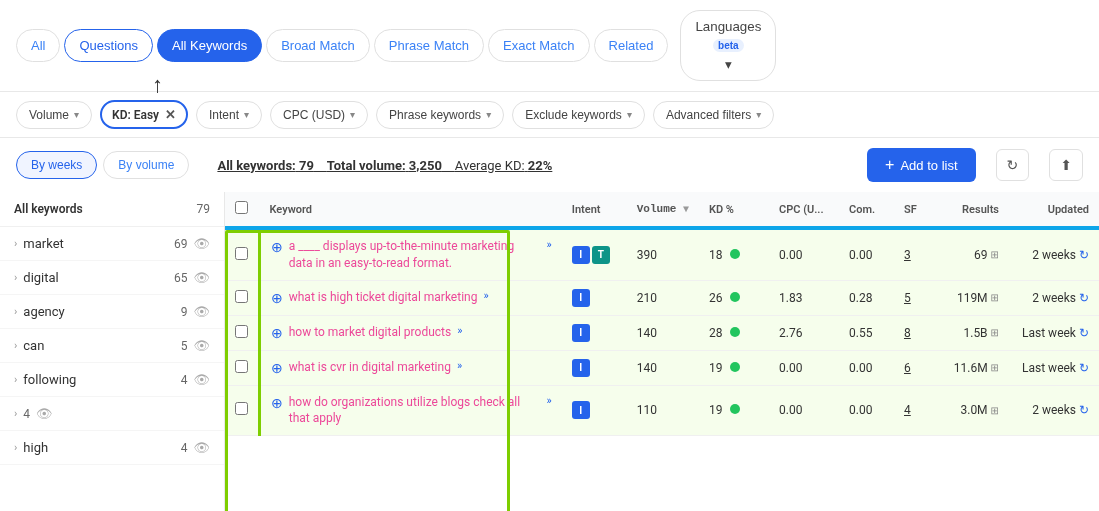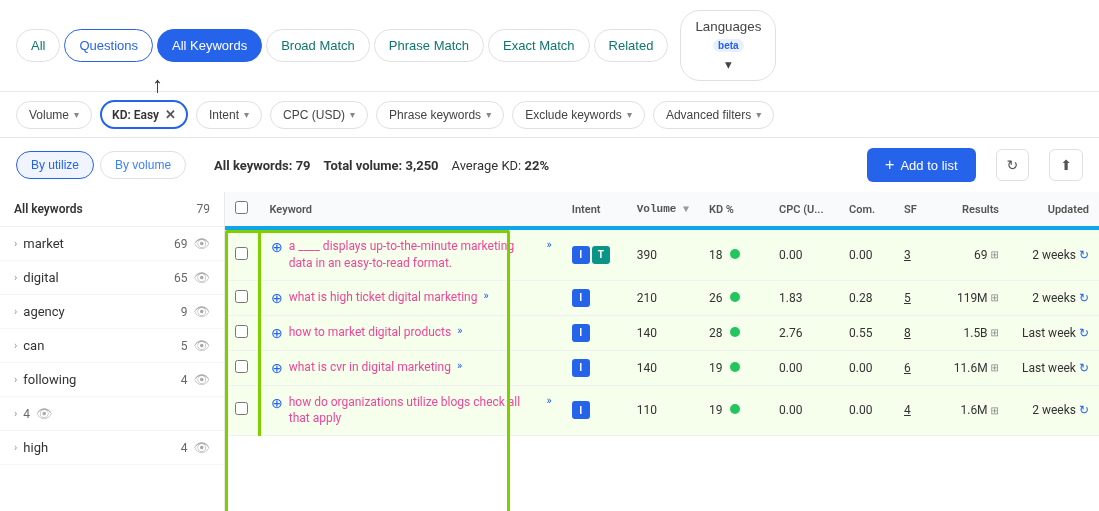--- a/index.html
+++ b/index.html
@@ -1,38 +1,38 @@
 <!DOCTYPE html>
 <html><head>
   <meta charset="utf-8">
   <style>
     * { box-sizing: border-box; margin: 0; padding: 0; }
     body { font-family: -apple-system, BlinkMacSystemFont, 'Segoe UI', Roboto, sans-serif; font-size: 13px; background: #fff; color: #1a1a2e; width: 1099px; height: 511px; overflow: hidden; }
 
     
     .top-nav { display: flex; align-items: center; padding: 10px 16px; border-bottom: 1px solid #e8e8e8; gap: 4px; }
-    .nav-tab { padding: 8px 14px; border-radius: 20px; border: 1px solid #e0e0e0; cursor: pointer; font-size: 13px; color: #0f766e; background: #fff; white-space: nowrap; }
+    .nav-tab { padding: 8px 14px; border-radius: 20px; border: 1px solid #e0e0e0; cursor: pointer; font-size: 13px; color: #3b82f6; background: #fff; white-space: nowrap; }
     .nav-tab.active { background: #2563eb; color: #fff; border-color: #2563eb; font-weight: 500; }
     .nav-tab.outline-active { background: #fff; color: #2563eb; border-color: #2563eb; font-weight: 500; }
     .lang-btn { margin-left: 8px; display: flex; align-items: center; gap: 5px; padding: 8px 14px; border-radius: 20px; border: 1px solid #e0e0e0; cursor: pointer; background: #fff; color: #444; }
     .beta-badge { background: #e8f0fe; color: #2563eb; font-size: 10px; padding: 1px 5px; border-radius: 10px; font-weight: 600; }
 
     
     .filter-bar { display: flex; align-items: center; padding: 8px 16px; gap: 8px; border-bottom: 1px solid #e8e8e8; }
     .filter-btn { display: flex; align-items: center; gap: 5px; padding: 6px 12px; border-radius: 20px; border: 1px solid #e0e0e0; cursor: pointer; background: #fff; color: #444; font-size: 12px; }
     .filter-btn .arrow { font-size: 10px; color: #888; }
     .kd-filter { background: #fff; border: 2px solid #2563eb; color: #333; font-weight: 600; display: flex; align-items: center; gap: 6px; padding: 5px 10px; border-radius: 20px; cursor: pointer; font-size: 12px; }
     .kd-filter .close-x { cursor: pointer; font-size: 13px; color: #555; font-weight: bold; }
 
     
     .stats-bar { display: flex; align-items: center; padding: 10px 16px; gap: 20px; }
     .stats-bar-left { display: flex; gap: 6px; }
     .view-btn { padding: 6px 14px; border-radius: 20px; border: 1px solid #e0e0e0; cursor: pointer; background: #fff; font-size: 12px; color: #3b82f6; }
     .view-btn.active { background: #f0f4ff; border-color: #2563eb; color: #2563eb; }
-    .stats-text { flex: 1; font-size: 13px; color: #333; margin-left: 8px; }
+    .stats-text { flex: 1; font-size: 13px; color: #333; margin-left: 8px; text-decoration: underline; }
     .stats-text strong { font-weight: 700; }
     .add-to-list-btn { display: flex; align-items: center; gap: 6px; padding: 8px 18px; background: #2563eb; color: #fff; border: none; border-radius: 6px; cursor: pointer; font-size: 13px; font-weight: 500; white-space: nowrap; }
     .add-to-list-btn .plus { font-size: 16px; font-weight: 300; }
     .icon-btn { padding: 7px 10px; border: 1px solid #e0e0e0; border-radius: 6px; background: #fff; cursor: pointer; color: #555; font-size: 14px; }
 
     
     .main-content { display: flex; height: calc(511px - 48px - 46px - 48px); }
 
     
     .left-sidebar { width: 225px; border-right: 1px solid #e8e8e8; overflow-y: auto; flex-shrink: 0; }
@@ -140,21 +140,21 @@
     <span class="arrow">▾</span>
   </button>
   <button class="filter-btn">
     <span>Advanced filters</span>
     <span class="arrow">▾</span>
   </button>
 </div>
 
 <div class="stats-bar">
   <div class="stats-bar-left">
-    <button class="view-btn active">By utilize</button>
+    <button class="view-btn active">By weeks</button>
     <button class="view-btn">By volume</button>
   </div>
   <div class="stats-text">
     <strong>All keywords:</strong>
     <strong>79</strong>
     &nbsp;&nbsp;
     <strong>Total volume:</strong>
     <strong>3,250</strong>
     &nbsp;&nbsp;
     <span>Average KD:</span>
@@ -411,21 +411,21 @@
           <td>110</td>
           <td>
             <span>19</span>
             <span class="kd-dot kd-green"></span>
           </td>
           <td>0.00</td>
           <td>0.00</td>
           <td><span class="underline-num">4</span></td>
           <td class="right">
             <div class="results-val">
-              <span>1.6M</span>
+              <span>3.0M</span>
               <span class="results-icon">⊞</span>
             </div>
           </td>
           <td class="right">
             <span>2 weeks</span>
             <span class="refresh-icon">↻</span>
           </td>
         </tr>
       </tbody>
     </table>

